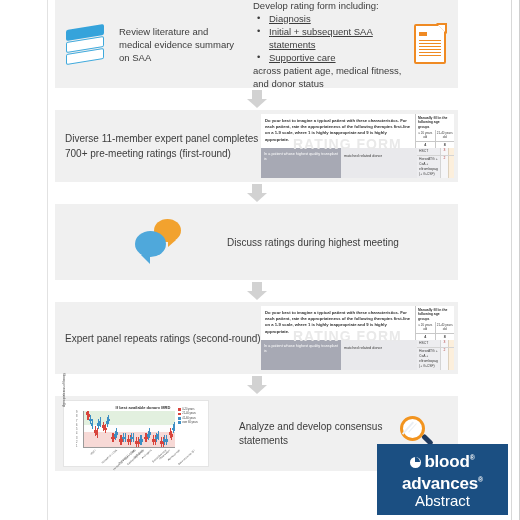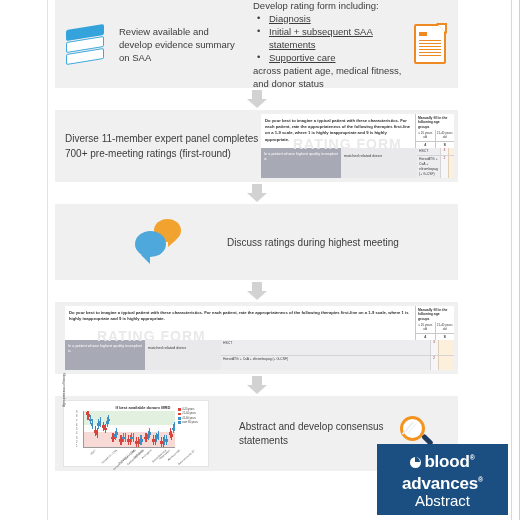--- a/index.html
+++ b/index.html
@@ -218,21 +218,21 @@
   <div class="frame-right"></div>
 
   <div class="flow">
 
     <div class="band row1">
       <div class="books">
         <div class="book b1"></div>
           <div class="book b2"></div>
           <div class="book b3"></div>
       </div>
-      <div class="r1text">Review available and develop evidence summary on SAA</div>
+      <div class="r1text">Review literature and medical evidence summary on SAA</div>
       <div class="r1mid">
         <div>Develop rating form including:</div>
         <ul>
           <li>Diagnosis</li>
           <li>Initial + subsequent SAA statements</li>
           <li>Supportive care</li>
         </ul>
         <div>across patient age, medical fitness, and donor status</div>
       </div>
       <div class="doc">
@@ -327,20 +327,21 @@
     </div>
 
     <div class="arrow-wrap">
       <div class="arrow">
         <div class="stem"></div>
           <div class="head"></div>
       </div>
     </div>
 
     <div class="band row2">
+      <div class="r2text">Expert panel repeats ratings (second-round)</div>
       <div class="formcard">
         <div class="fc-wm">RATING FORM</div>
         <div class="fc-top">
           <div class="fc-instr">Do your best to imagine a typical patient with these characteristics. For each patient, rate the appropriateness of the following therapies first-line on a 1-9 scale, where 1 is highly inappropriate and 9 is highly appropriate.</div>
           <div class="fc-agehdr">
             <div class="fc-agetitle">Manually fill in the following age groups</div>
             <div class="fc-agecols">
               <div class="fc-agecol">
                 <span>≤ 20 years old</span>
                 <div class="fc-agenum">4</div>
@@ -606,21 +607,21 @@
             <div class="lg">
               <span class="sw" style="background:#3d8fc4"></span>
               <span class="tx">41-60 years</span>
             </div>
             <div class="lg">
               <span class="sw" style="background:#3d8fc4"></span>
               <span class="tx">over 60 years</span>
             </div>
           </div>
       </div>
-      <div class="r5text">Abstract and develop consensus statements</div>
+      <div class="r5text">Analyze and develop consensus statements</div>
       <div class="glass">
         <div class="handle"></div>
         <div class="ring"></div>
         <div class="sheen"></div>
         <div class="sheen2"></div>
       </div>
     </div>
 
   </div>
 

